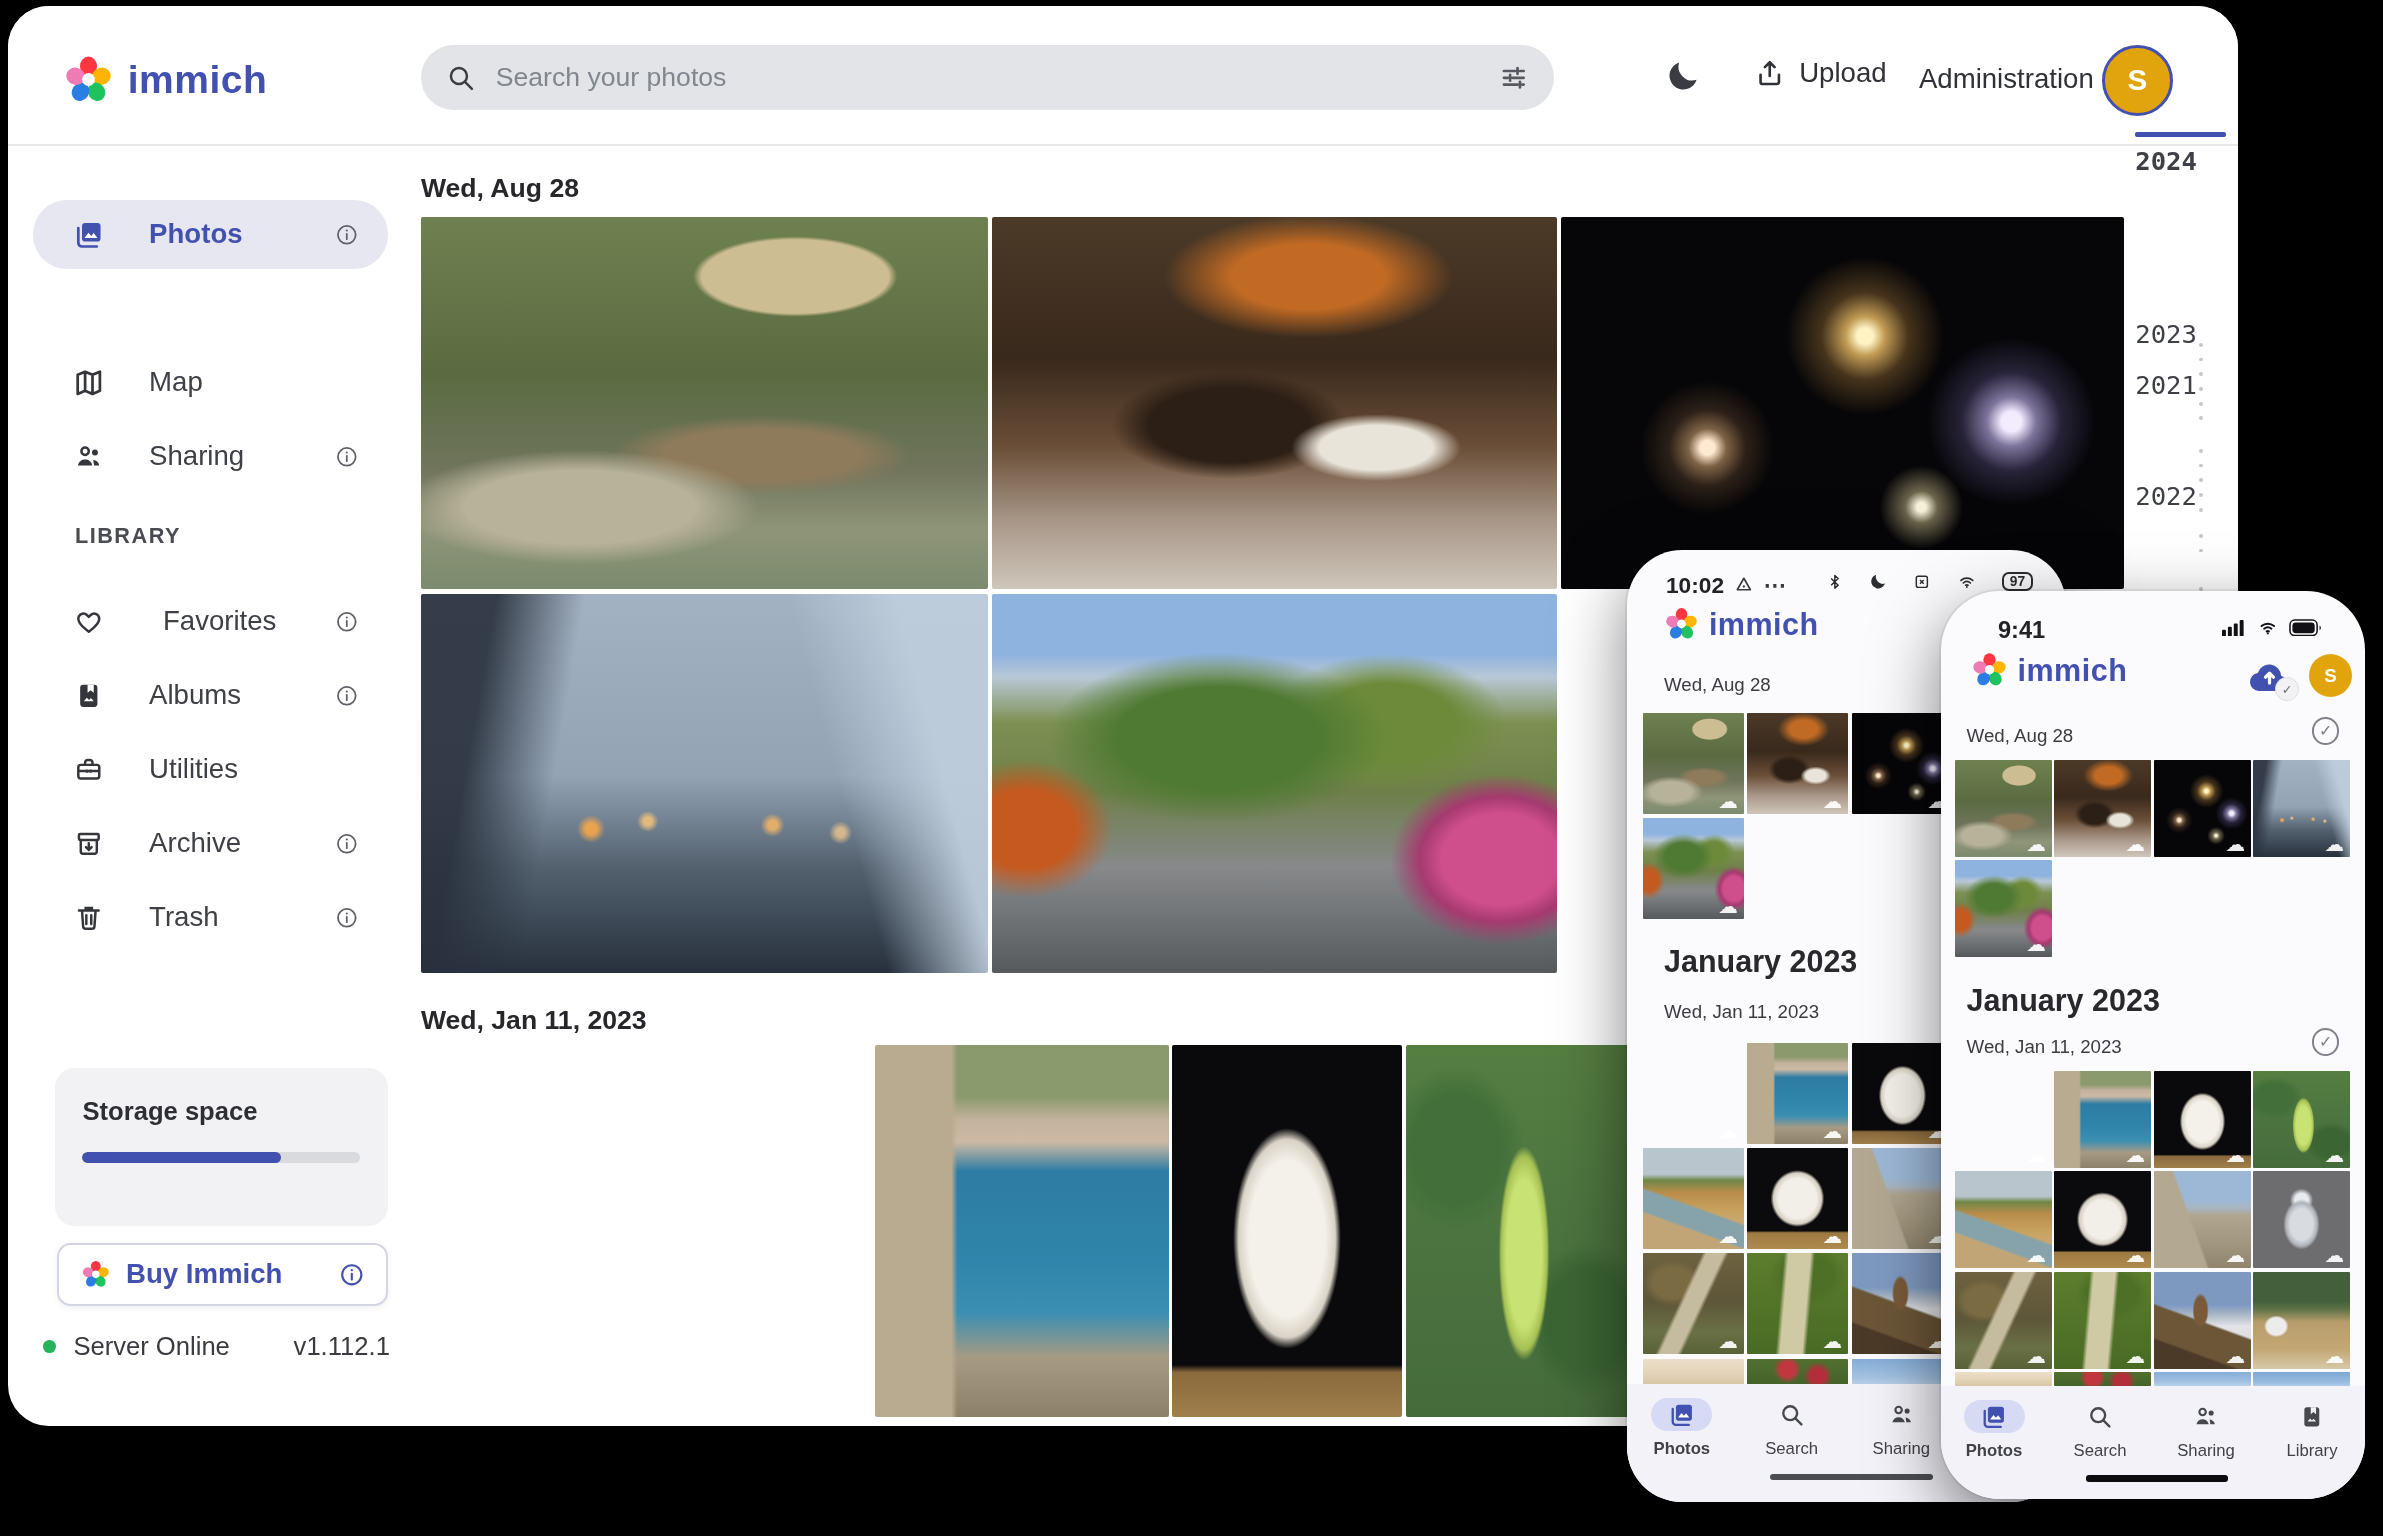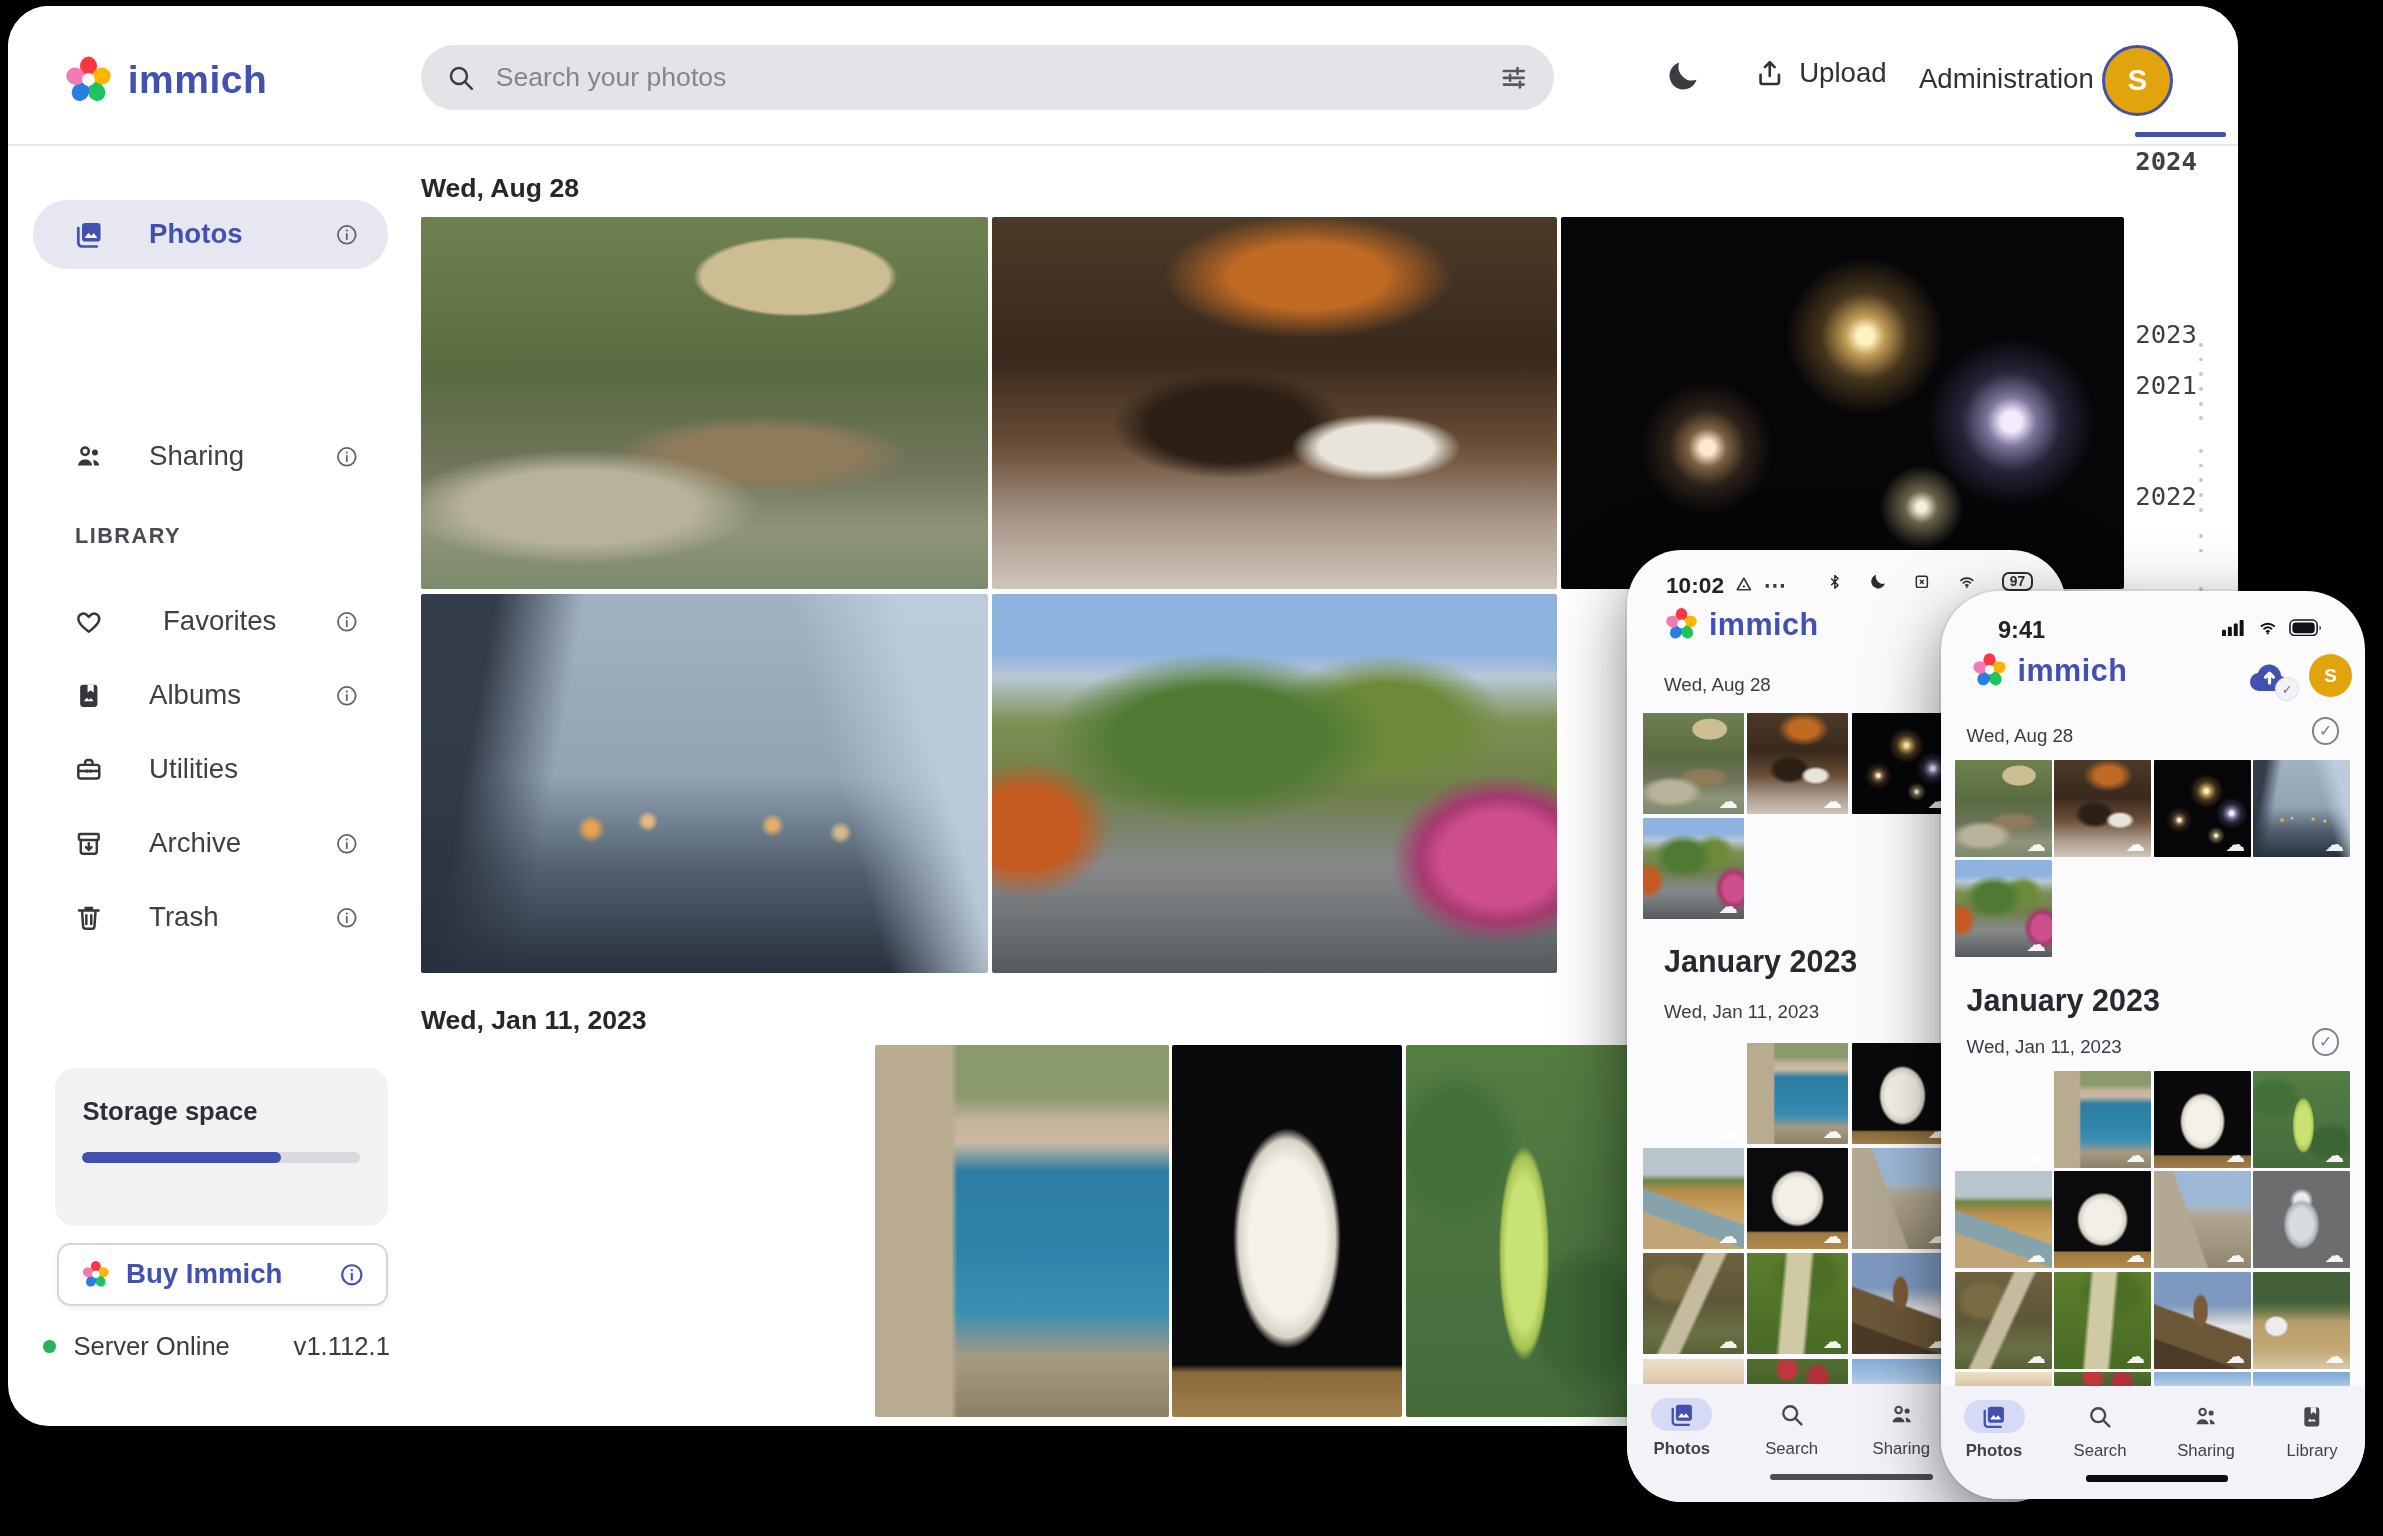--- a/index.html
+++ b/index.html
@@ -229,20 +229,28 @@
       <span class="info">
         <svg width="23.6" height="23.6" viewBox="0 0 24 24" fill="none" stroke="currentColor" stroke-width="1.8">
             <circle cx="12" cy="12" r="9"></circle>
             <path d="M12 11v5.5" stroke-linecap="round"></path>
             <circle cx="12" cy="7.6" r="1.1" fill="currentColor" stroke="none"></circle>
           </svg>
       </span>
     </div>
 
 
+    <div class="si abs" style="top:342px;">
+      <span>
+        <svg width="29.6" height="29.6" viewBox="0 0 24 24" fill="none" stroke="#34363b" stroke-width="2.2" stroke-linejoin="round">
+            <path d="M3 5.5L9 3l6 2.5L21 3v15.5L15 21l-6-2.5L3 21zM9 3v15.5M15 5.5V21"></path>
+          </svg>
+      </span>
+      <span class="lbl">Map</span>
+    </div>
 
     <div class="si abs" style="top:416px;">
       <span>
         <svg width="29.6" height="29.6" viewBox="0 0 24 24" fill="#34363b">
             <circle cx="9" cy="7.5" r="3" fill="none" stroke="#34363b" stroke-width="2"></circle>
             <path d="M3.2 19c.7-3.2 3-4.8 5.8-4.8s5.1 1.6 5.8 4.8z"></path>
             <circle cx="17" cy="8.5" r="2.4"></circle>
             <path d="M15.6 14.6c2.6.3 4.3 1.7 4.9 4.4h-4.2z"></path>
           </svg>
       </span>

